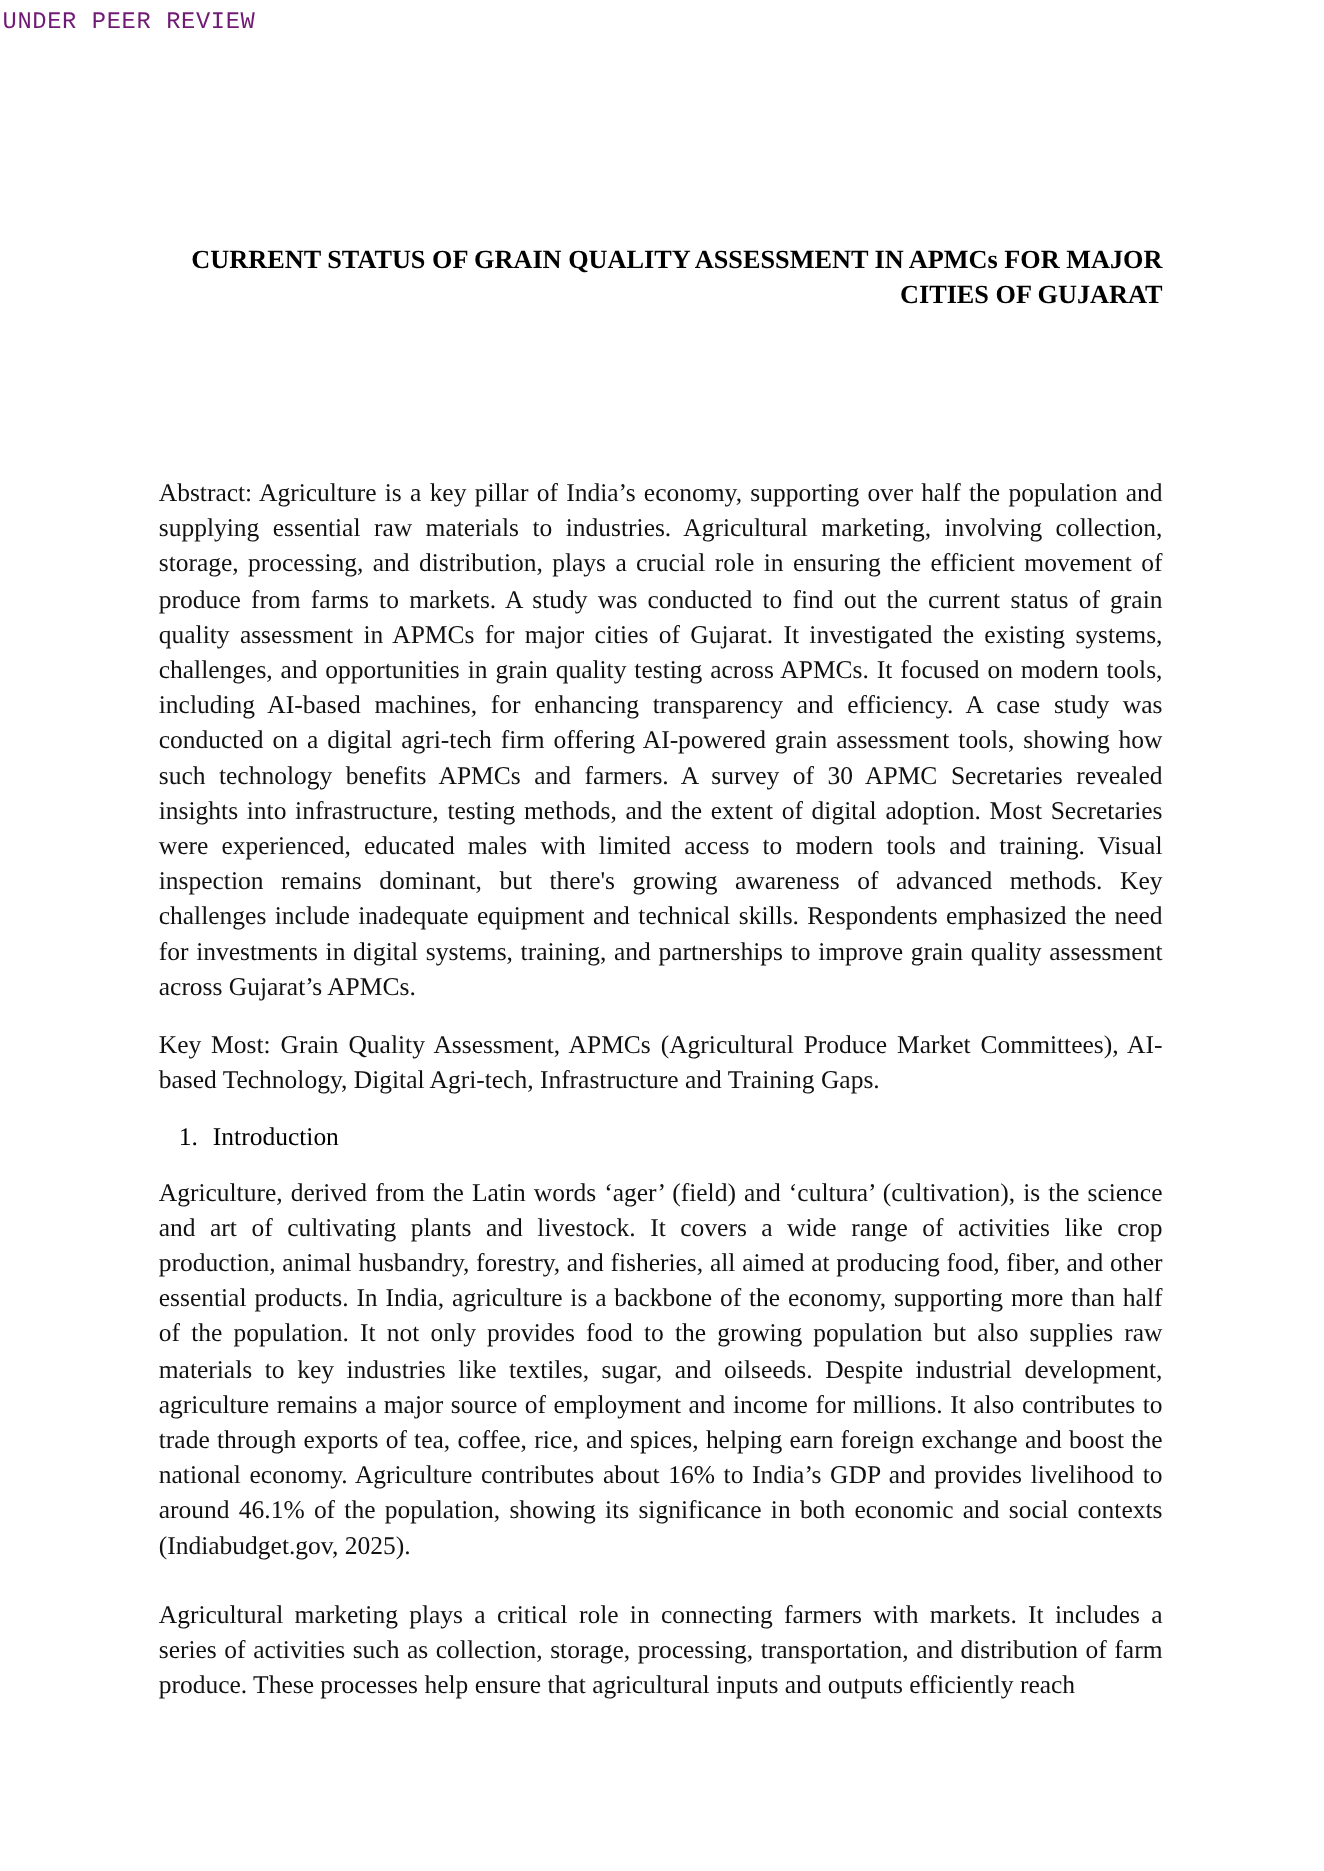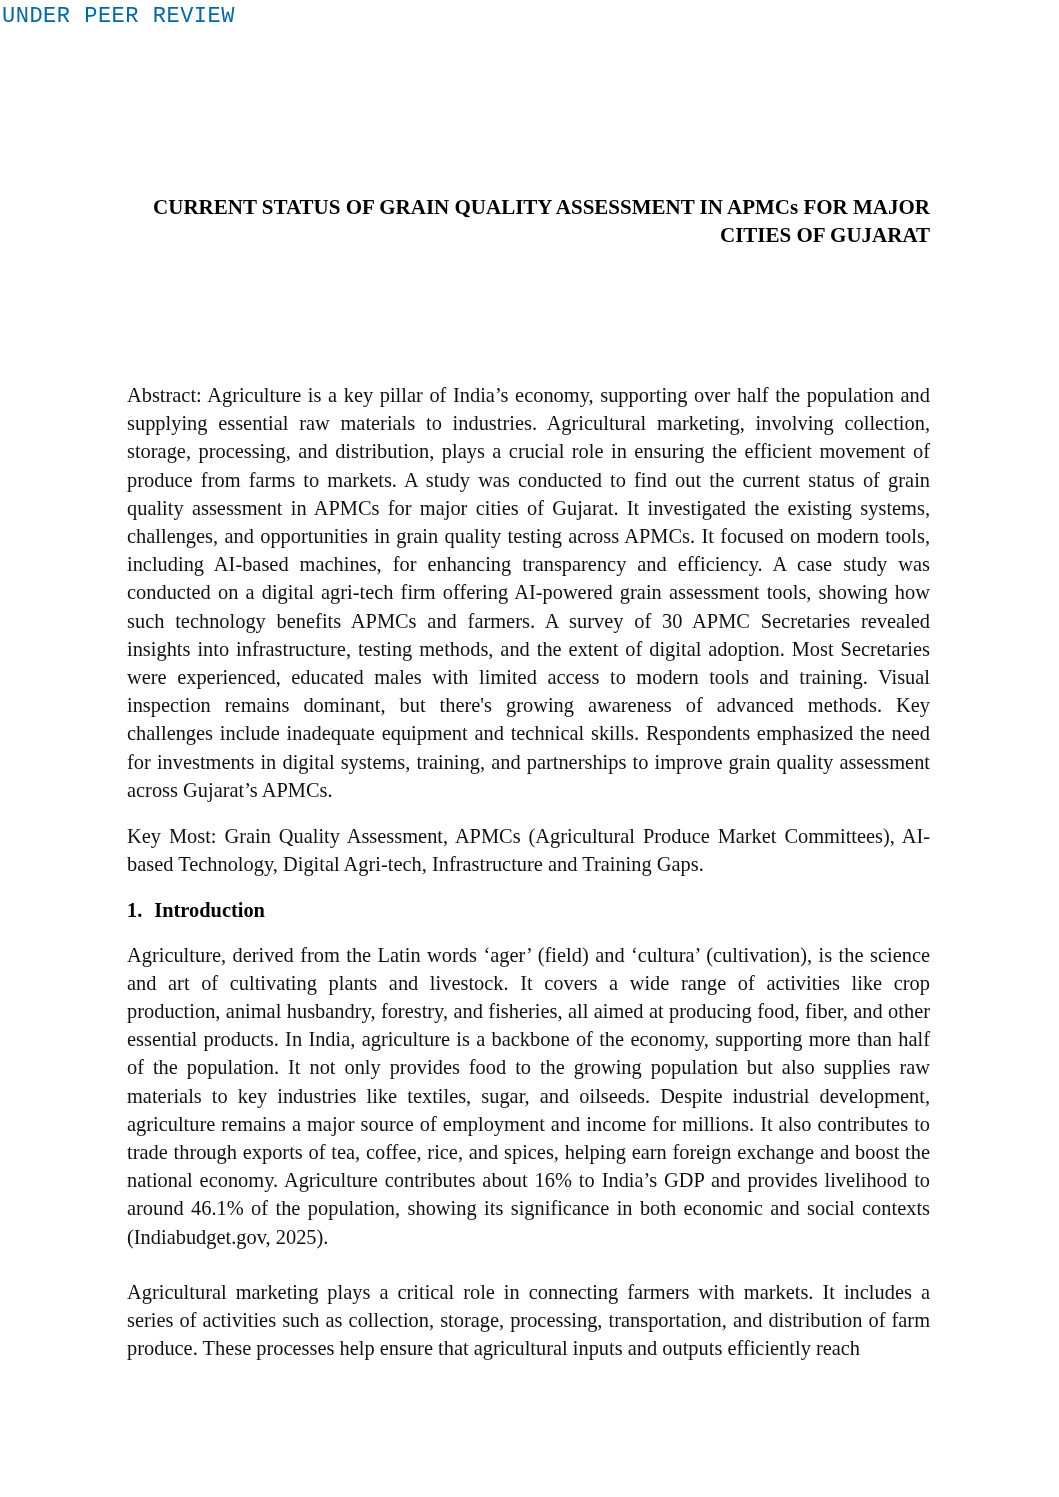--- a/index.html
+++ b/index.html
@@ -14,24 +14,24 @@
     background: #ffffff;
     overflow: hidden;
     font-family: "Liberation Serif", serif;
     color: #111111;
   }
   .watermark {
     position: absolute;
     top: 4px;
     left: 2px;
     font-family: "Liberation Mono", monospace;
-    font-size: 22px;
+    font-size: 19px;
     line-height: 26px;
     letter-spacing: 0.5px;
-    color: #0369a1;
+    color: #701a75;
     white-space: pre;
   }
   .content {
     margin-left: 127px;
     width: 803px;
   }
   .title {
     margin: 193px 0 0 0;
     text-align: center;
     font-size: 21px;
@@ -50,23 +50,23 @@
     line-height: 28.2px;
     text-align: justify;
   }
   .abstract {
     margin-top: 132px;
   }
   .lead-label {
     font-weight: normal;
   }
   .section-heading {
-    margin: 0 0 16px 0;
+    margin: 0 0 16px 16px;
     font-size: 20.4px;
-    font-weight: bold;
+    font-weight: normal;
     line-height: 28.2px;
     color: #000000;
   }
   .sec-num {
     margin-right: 12px;
   }
   .latin-term {
   }
   .para-2 {
     margin-top: 27px;

